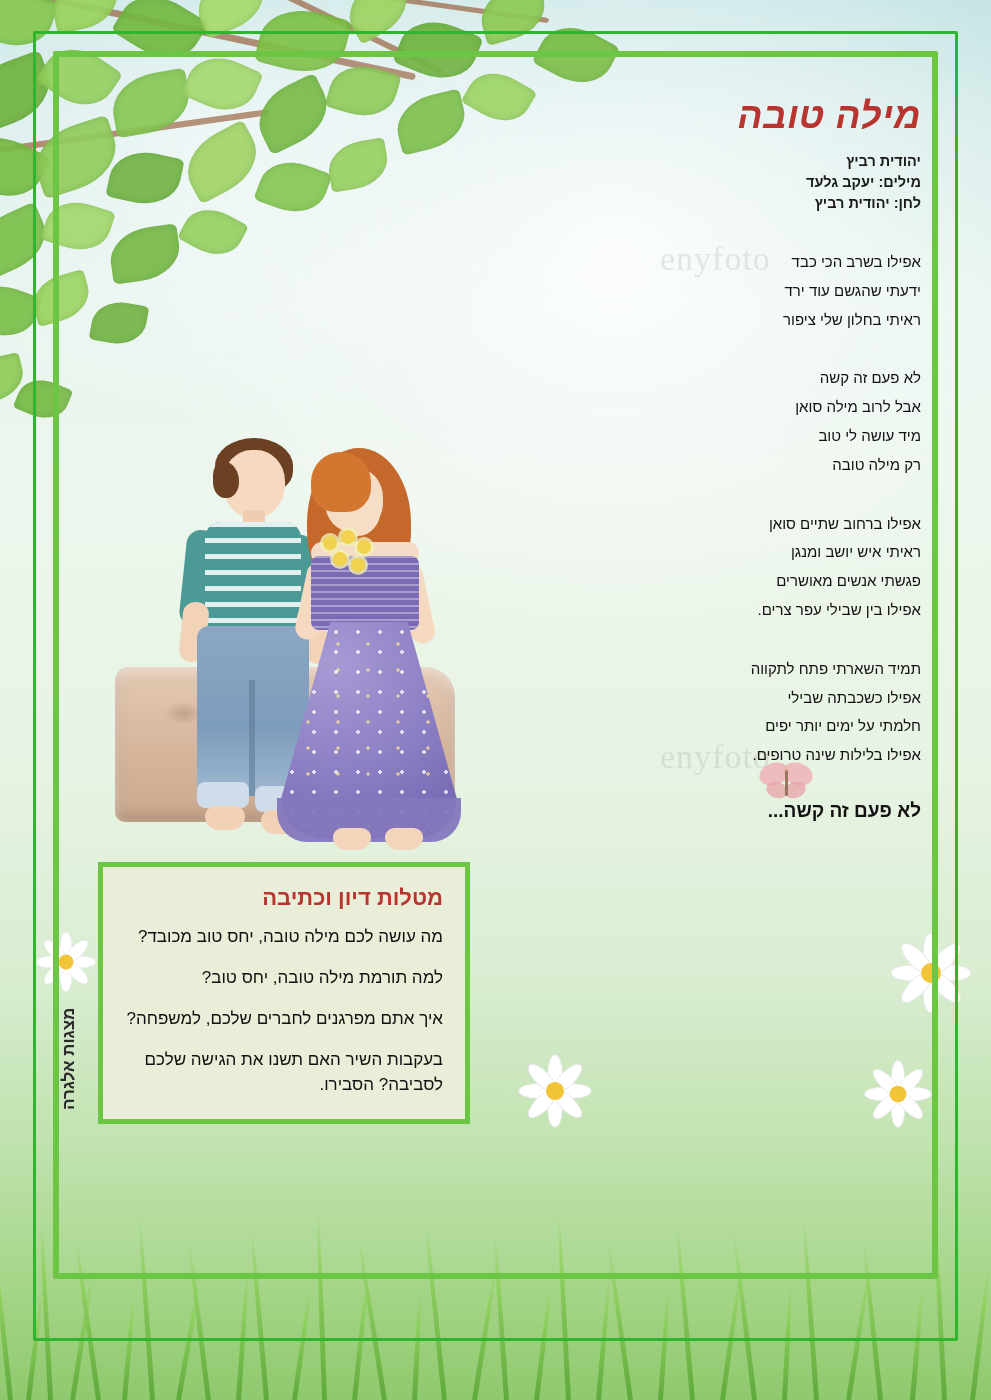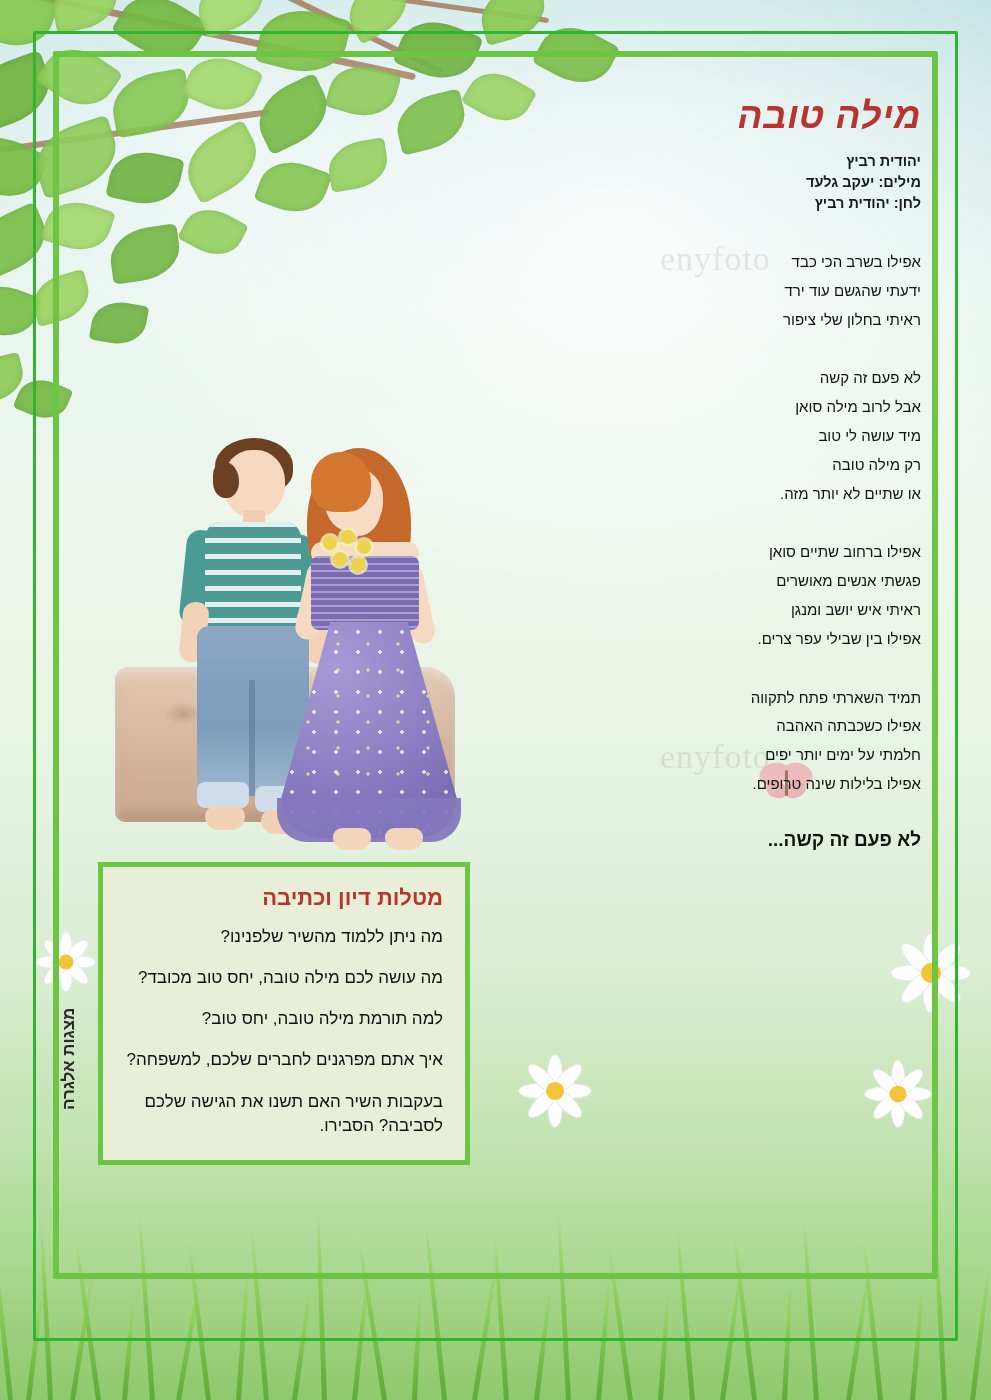--- a/index.html
+++ b/index.html
@@ -512,44 +512,42 @@
       <div class="line">אפילו בשרב הכי כבד</div>
       <div class="line">ידעתי שהגשם עוד ירד</div>
       <div class="line">ראיתי בחלון שלי ציפור</div>
     </div>
 
     <div class="stanza">
       <div class="line">לא פעם זה קשה</div>
       <div class="line">אבל לרוב מילה סואן</div>
       <div class="line">מיד עושה לי טוב</div>
       <div class="line">רק מילה טובה</div>
-      <div class="line">או שתיים לא יותר מזה.</div>
     </div>
 
     <div class="stanza">
       <div class="line">אפילו ברחוב שתיים סואן</div>
+      <div class="line">ראיתי איש יושב ומנגן</div>
       <div class="line">פגשתי אנשים מאושרים</div>
-      <div class="line">ראיתי איש יושב ומנגן</div>
       <div class="line">אפילו בין שבילי עפר צרים.</div>
     </div>
 
     <div class="stanza">
       <div class="line">תמיד השארתי פתח לתקווה</div>
-      <div class="line">אפילו כשכבתה האהבה</div>
+      <div class="line">אפילו כשכבתה שבילי</div>
       <div class="line">חלמתי על ימים יותר יפים</div>
       <div class="line">אפילו בלילות שינה טרופים.</div>
     </div>
 
     <div class="closing-line">לא פעם זה קשה...</div>
   </div>
 
   <div class="qbox">
     <div class="qbox-title">מטלות דיון וכתיבה</div>
     <ul>
-      <li>מה ניתן ללמוד מהשיר שלפנינו?</li>
       <li>מה עושה לכם מילה טובה, יחס טוב מכובד?</li>
       <li>למה תורמת מילה טובה, יחס טוב?</li>
       <li>איך אתם מפרגנים לחברים שלכם, למשפחה?</li>
       <li>בעקבות השיר האם תשנו את הגישה שלכם לסביבה? הסבירו.</li>
     </ul>
   </div>
 
   <div class="signature">מצגות אלגרה</div>
 
 </div>

